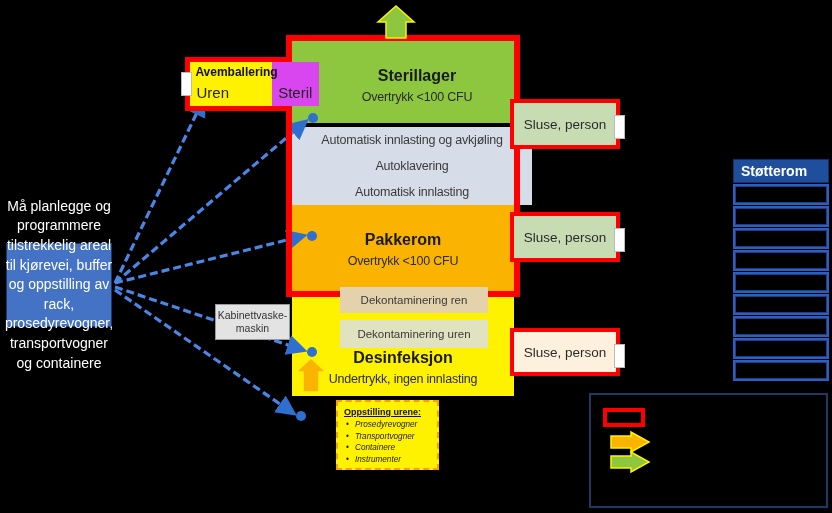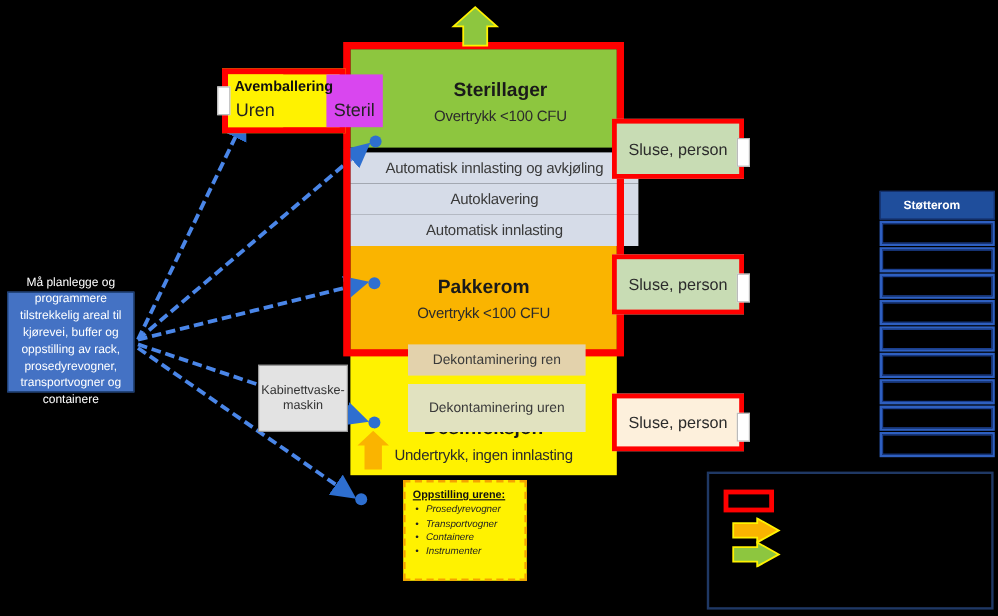--- a/index.html
+++ b/index.html
@@ -19,61 +19,61 @@
   #desinfeksjon{left:292px;top:291px;width:222px;height:105px;background:#FFF200;z-index:2;}
 
   .roomtitle{text-align:center;font-weight:bold;font-size:16px;color:#1a1a1a;}
   .roomsub{text-align:center;font-size:12.5px;color:#2b2b2b;margin-top:5px;letter-spacing:-.2px;}
 
   
   #dekon-ren{left:340px;top:267px;width:148px;height:26px;background:#E3D2AC;display:flex;align-items:center;
              justify-content:center;font-size:11.5px;color:#3a3a3a;z-index:7;margin-top:20px;}
   #instrvask{left:340px;top:294px;width:148px;height:26px;background:#D6DCE8;display:flex;align-items:center;
              justify-content:center;font-size:11.5px;color:#3a3a3a;z-index:7;}
-  #dekon-uren{left:340px;top:320px;width:148px;height:40px;background:#E1E2C0;display:flex;align-items:center;
+  #dekon-uren{left:340px;top:320px;width:148px;height:28px;background:#E1E2C0;display:flex;align-items:center;
              justify-content:center;font-size:11.5px;color:#3a3a3a;z-index:7;}
 
   
   #avemb-wrap{left:185px;top:57px;width:103px;height:54px;border:5px solid #FF0000;background:#FFF200;z-index:8;}
   #avemb-title{position:absolute;left:0;top:3px;width:100%;text-align:center;font-weight:bold;font-size:12px;color:#111;z-index:2;}
   .avemb-cell{position:absolute;top:0;height:100%;display:flex;align-items:flex-end;justify-content:center;
               padding-bottom:5px;box-sizing:border-box;font-size:15px;color:#222;}
   #avemb-uren{left:0;width:49%;background:#FFF200;}
   #avemb-steril{left:49%;width:51%;background:#d946ef;margin-left:36px;}
 
   
   .sluse{border:4px solid #FF0000;display:flex;align-items:center;justify-content:center;
          font-size:13.5px;color:#2b2b2b;z-index:9;}
   #sluse1{left:510px;top:99px;width:110px;height:50px;background:#C8DCB4;}
   #sluse2{left:510px;top:212px;width:110px;height:50px;background:#C8DCB4;}
   #sluse3{left:510px;top:328px;width:110px;height:48px;background:#FDF0DC;}
   .sluse-tab{position:absolute;right:-9px;top:12px;width:9px;height:22px;background:#fff;border:1px solid #bbb;}
 
   
-  #kabinett{left:215px;top:304px;width:75px;height:56px;background:#E3E3E3;border:1px solid #9a9a9a;
+  #kabinett{left:215px;top:304px;width:75px;height:36px;background:#E3E3E3;border:1px solid #9a9a9a;
             display:flex;align-items:center;justify-content:center;text-align:center;
             font-size:10.5px;color:#333;line-height:1.25;z-index:9;}
 
   
-  #oppstilling{left:336px;top:400px;width:103px;height:84px;background:#FFF200;
+  #oppstilling{left:336px;top:400px;width:103px;height:70px;background:#FFF200;
                border:2px dashed #F5A300;z-index:9;padding:5px 6px;}
   #opps-title{font-size:9px;font-weight:bold;color:#111;text-decoration:underline;margin-bottom:2px;}
   #opps-list{margin:0;padding-left:11px;list-style:none;font-style:italic;}
   #opps-list li{font-size:8.2px;color:#222;line-height:1.42;position:relative;}
   #opps-list li::before{content:"\2022";position:absolute;left:-9px;color:#222;}
 
   
   #bluebox{left:6px;top:243px;width:106px;height:84px;background:#4472C4;border:1px solid #1b3a6b;
            display:flex;align-items:center;justify-content:center;text-align:center;padding:3px;
-           font-size:10px;color:#fff;line-height:1.4;z-index:9;}
+           font-size:14px;color:#fff;line-height:1.4;z-index:9;}
 
   
   #stotterom{left:733px;top:159px;width:96px;height:224px;z-index:9;}
   #stot-head{height:22px;background:#1F4E9C;border:1px solid #14306b;color:#fff;font-weight:bold;
-             font-size:10px;display:flex;align-items:center;padding-left:19px;}
+             font-size:14px;display:flex;align-items:center;padding-left:7px;}
   .stot-row{height:21px;background:#000;border:2px solid #2E5FC0;margin-top:1px;box-sizing:border-box;}
   .stot-row i{display:block;height:100%;border:1px solid #1b3f8f;box-sizing:border-box;}
 
   
   #legend{left:589px;top:393px;width:239px;height:115px;border:2px solid #1F3864;background:#000;z-index:9;}
   #leg-rect{position:absolute;left:12px;top:13px;width:42px;height:19px;border:4px solid #FF0000;background:#000;box-sizing:border-box;}
   #leg-arrow-orange{position:absolute;left:18px;top:36px;}
   #leg-arrow-green{position:absolute;left:18px;top:56px;}
 
   

